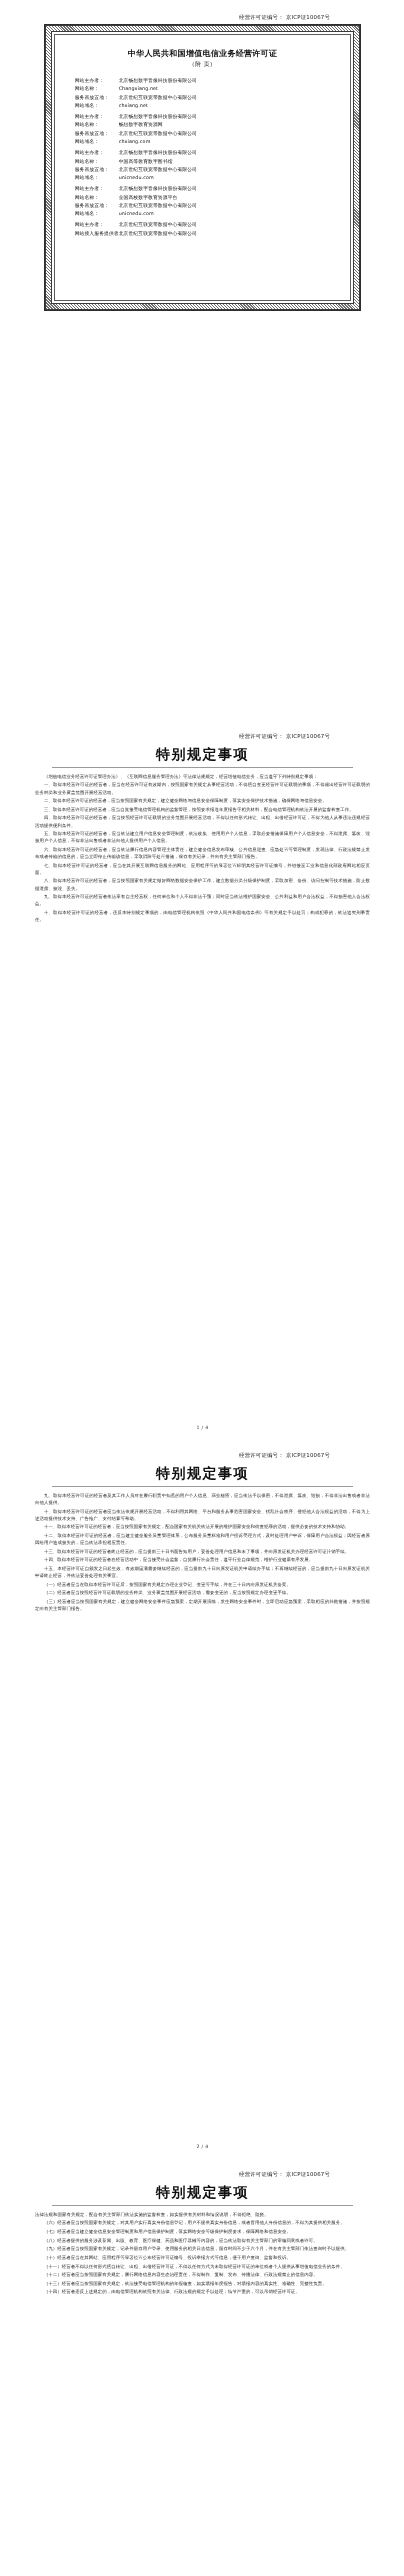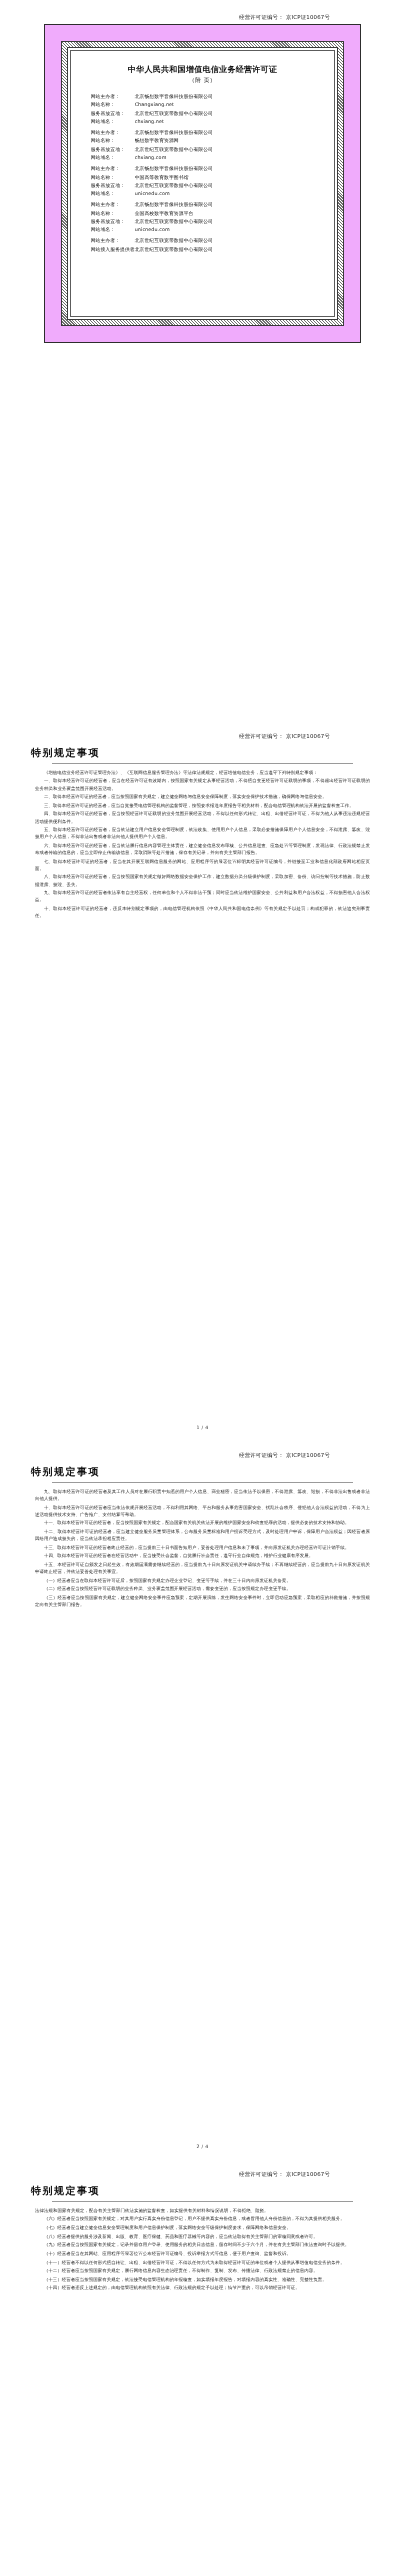--- a/index.html
+++ b/index.html
@@ -42,21 +42,21 @@
     gap: 2.1px;
     padding-right: 44px;
   }
   .cert-no-label { white-space: nowrap; }
   .cert-no-value { white-space: nowrap; }
 
   
   .frame-outer {
     border: 1px solid #2d2d2d;
     margin: 3.1px 13.4px 0 13.4px;
-    padding: 16px;
+    padding: 0;
     position: relative;
     background: #f0abfc;
   }
   .frame-band {
     border: 0.5px solid #3a3a3a;
     padding: 0;
     background:
       repeating-linear-gradient(45deg, #6f6f6f 0px, #6f6f6f 0.8px, #ffffff 0.8px, #ffffff 2.1px);
     padding: 4.6px;
   }
@@ -105,23 +105,23 @@
     letter-spacing: 0.1px;
   }
   .cert-row .v {
     flex: 1 1 auto;
     letter-spacing: 0.1px;
   }
   .cert-spacer { height: 2.6px; }
 
   
   .sp-heading {
-    text-align: left;
+    text-align: center;
     font-family: "DejaVu Serif", "Liberation Serif", serif;
-    font-size: 10px;
+    font-size: 14px;
     font-weight: bold;
     letter-spacing: 1.5px;
     color: #111;
     margin: 5.2px 0 3.1px 0;
   }
   .hr-rule {
     border: 0;
     border-top: 0.5px solid #9a9a9a;
     margin: 2.1px 20.6px 5.2px 20.6px;
   }

